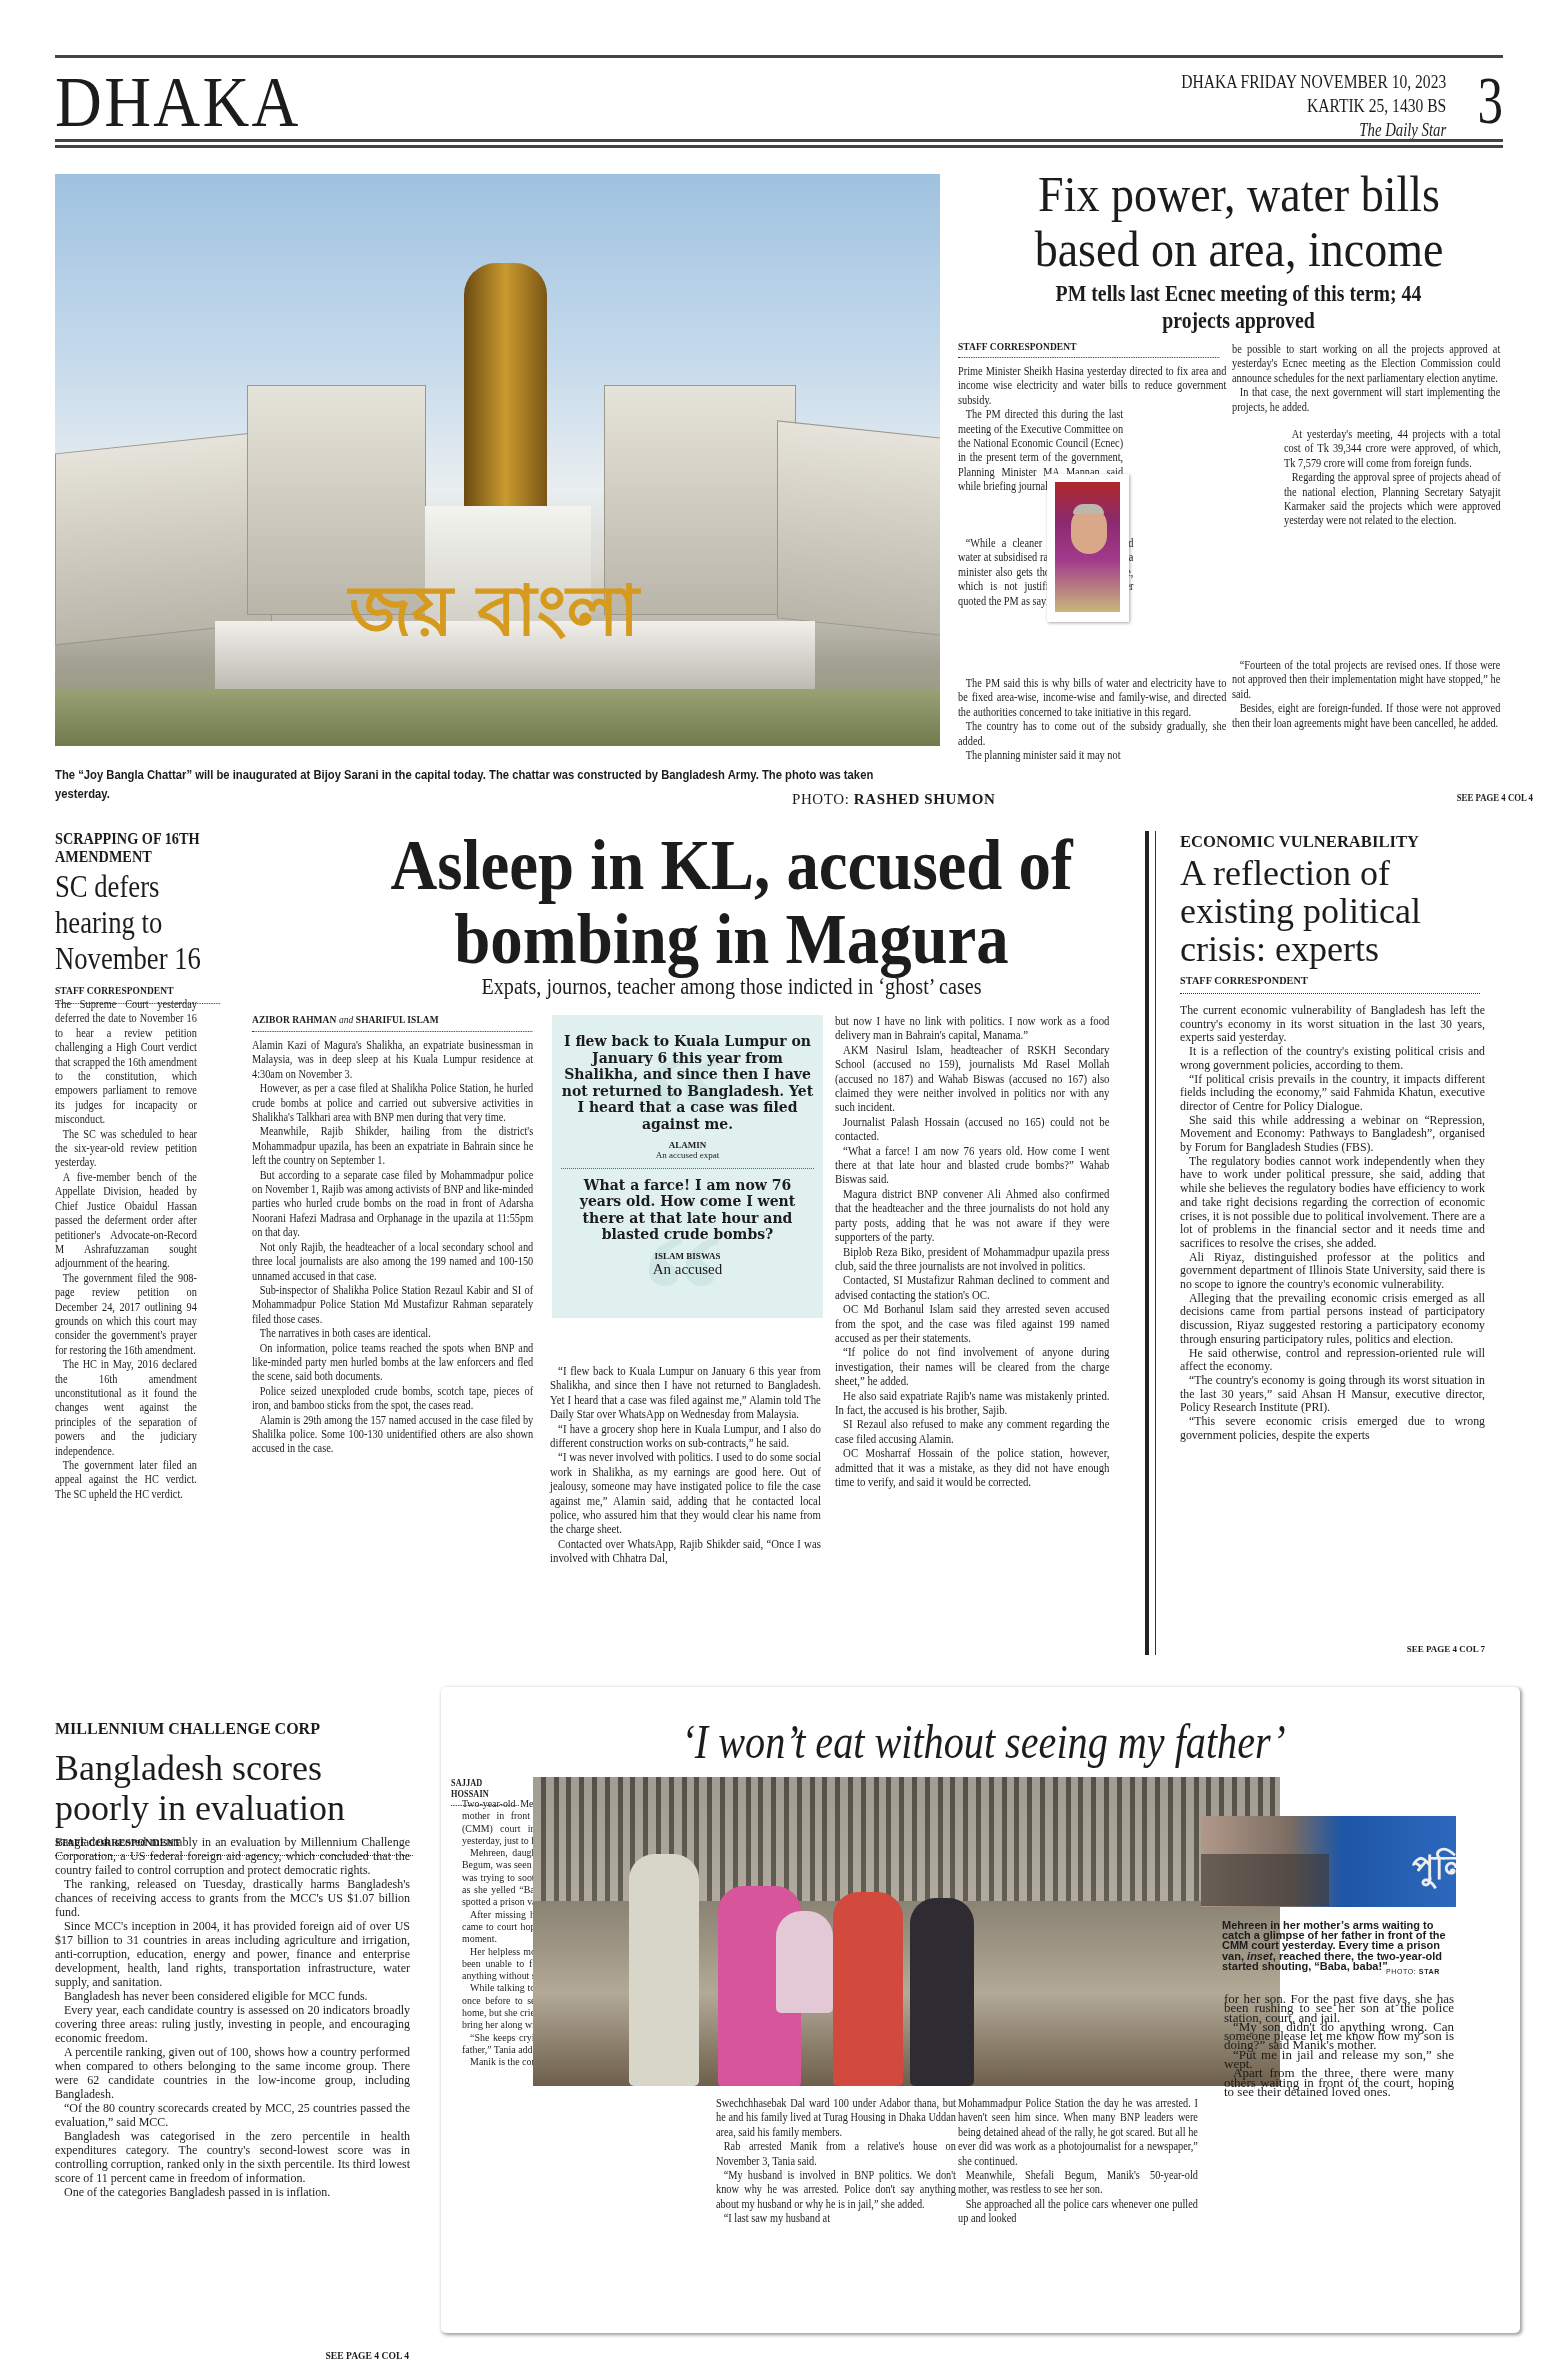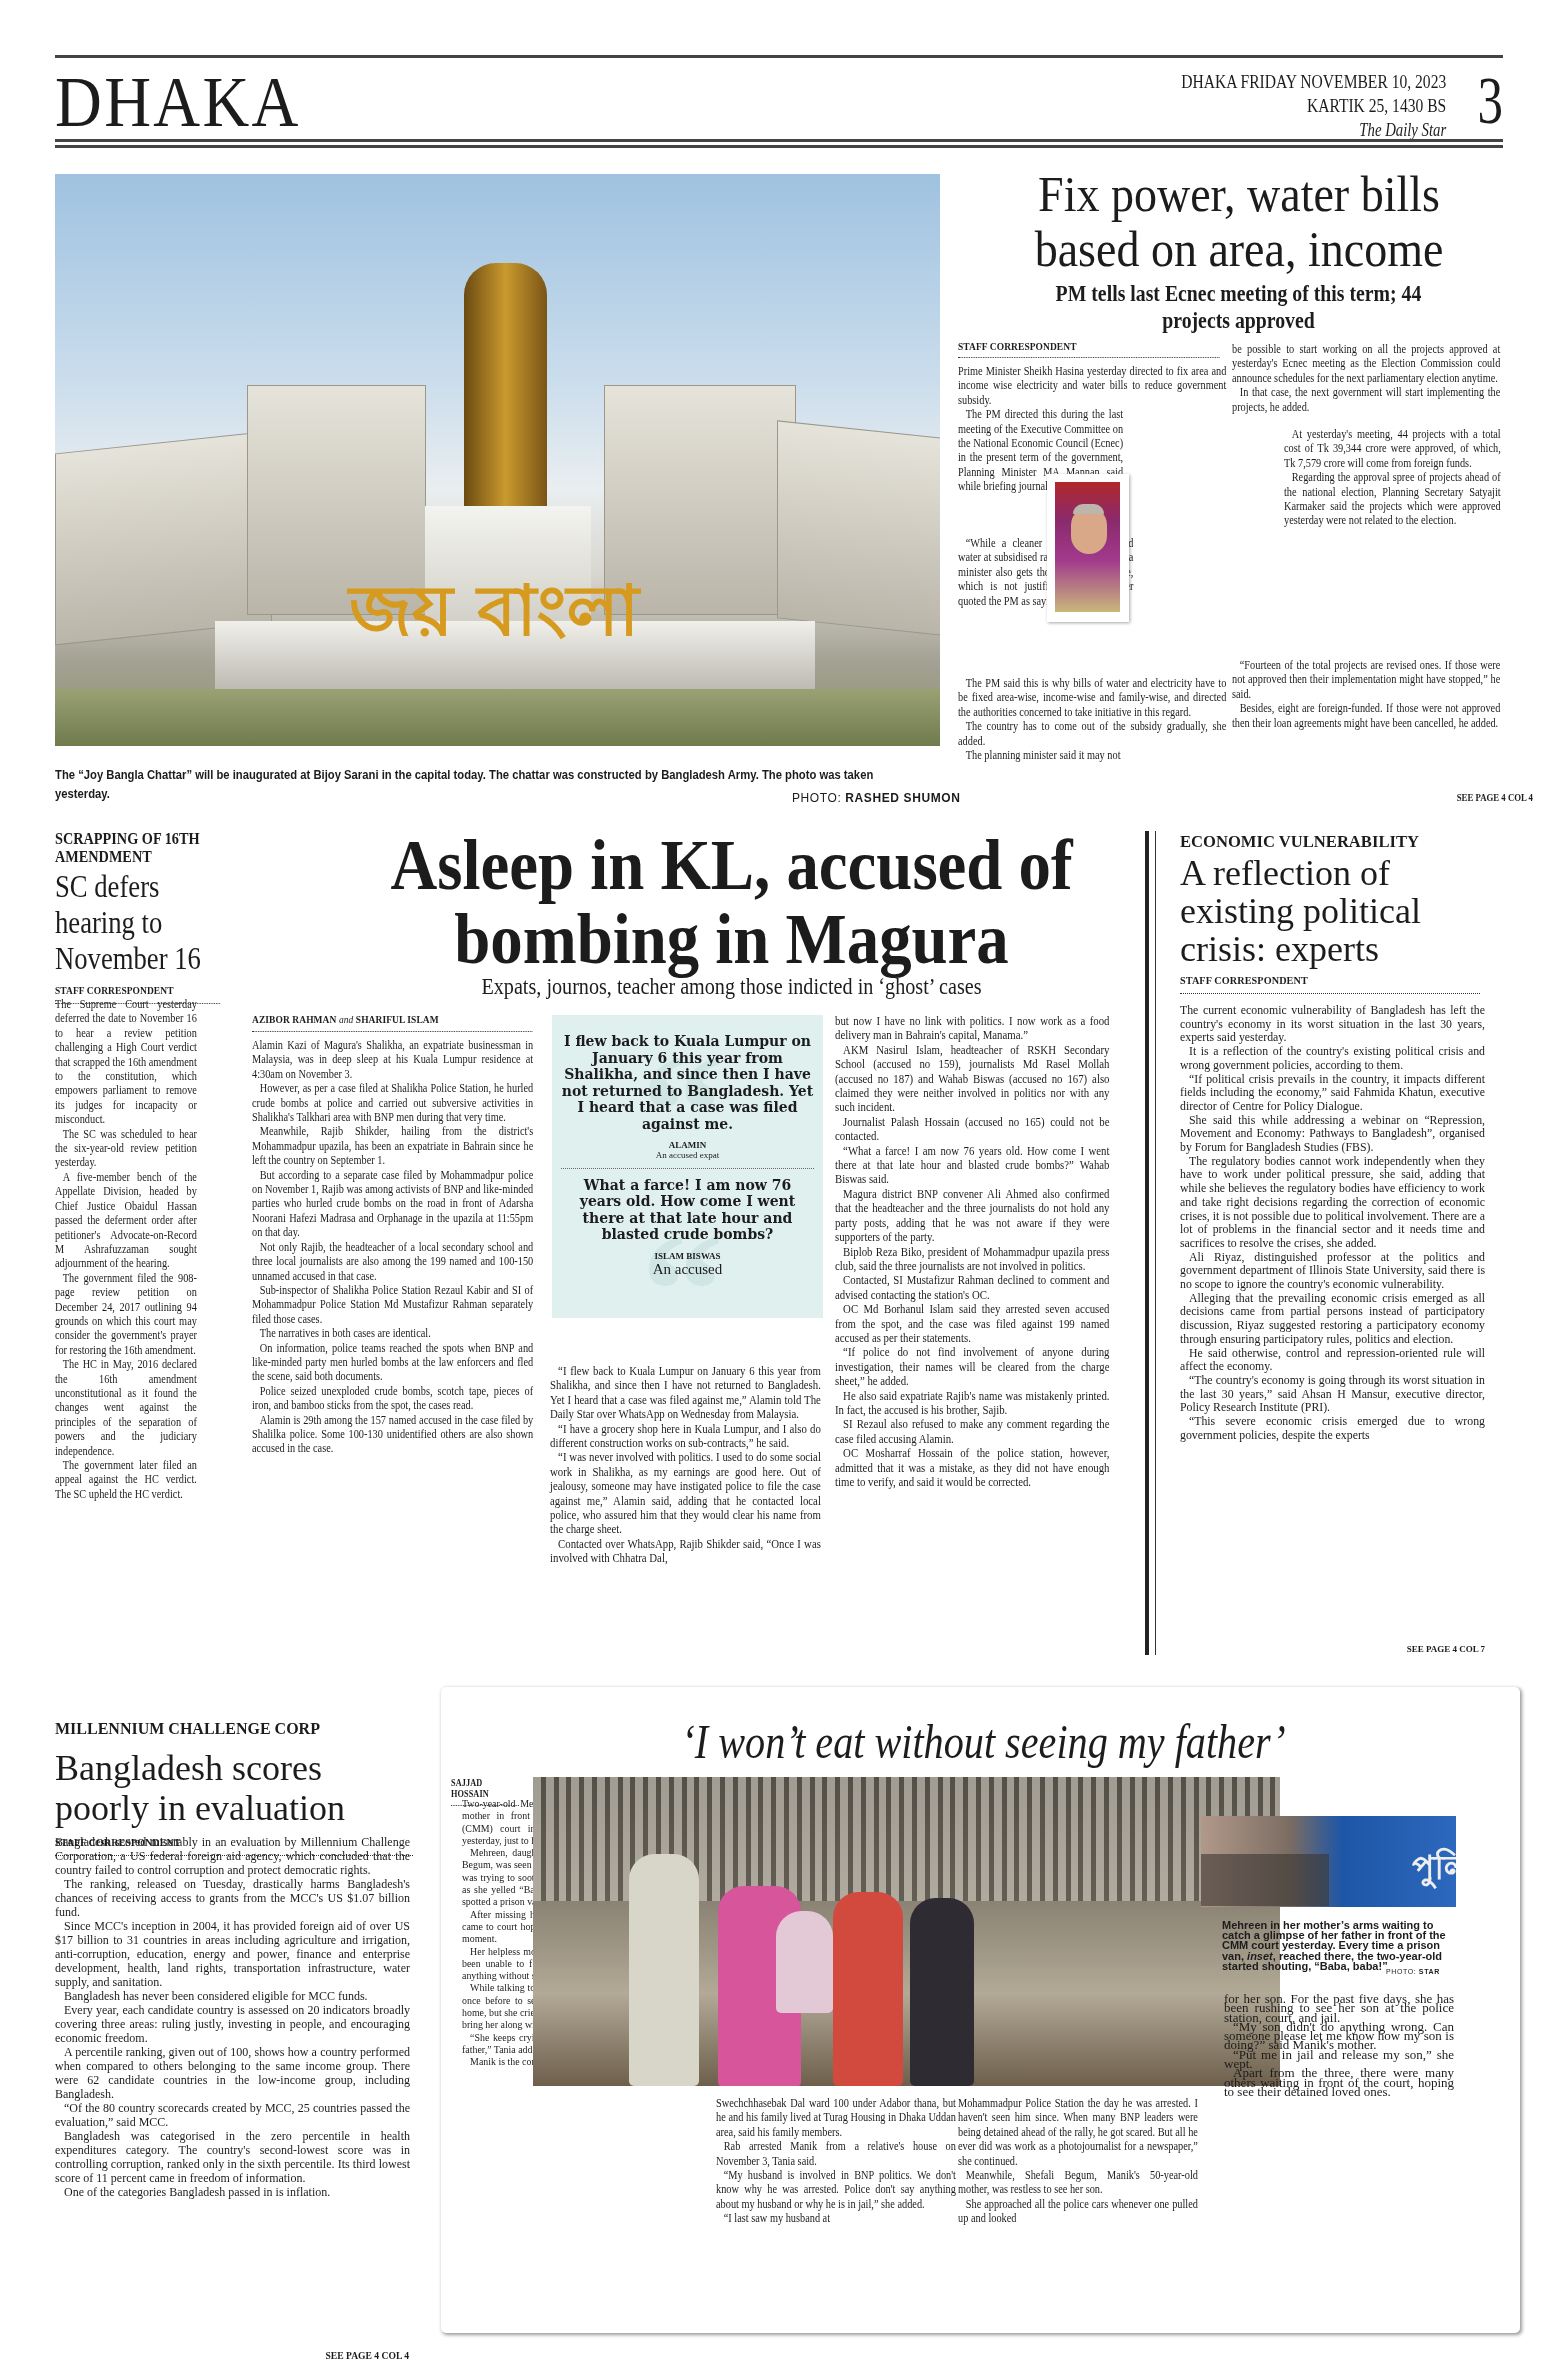--- a/index.html
+++ b/index.html
@@ -21,21 +21,21 @@
   .hero-photo { left: 55px; top: 174px; width: 885px; height: 572px; overflow: hidden;
     background: linear-gradient(180deg, #9fc2e0 0%, #c9dcec 35%, #e9eef0 55%, #d8d6cf 70%, #a4a294 85%, #8a8f6e 100%); }
   .hero-photo .wall { position: absolute; background: linear-gradient(180deg,#e6e3da,#b9b5a9); border: 1.9px solid #9b978b; }
   .hero-photo .statue-base { position:absolute; left: 370px; top: 332px; width: 166px; height: 128px; background: linear-gradient(180deg,#f3f3ef,#cfcdc4); }
   .hero-photo .statue { position:absolute; left: 409px; top: 89px; width: 83px; height: 249px; background: linear-gradient(90deg,#6b4a12,#c99a2e,#7a5516); border-radius: 32px 32px 6.4px 6.4px; }
   .hero-photo .platform { position:absolute; left: 160px; top: 447px; width: 600px; height: 70px; background: linear-gradient(180deg,#f0efea,#bbb9b0); }
   .hero-photo .joy { position:absolute; left: 294px; top: 383px; font-size: 70px; font-weight: bold; color: #d59a1e; font-family: "DejaVu Sans", sans-serif; }
   .hero-photo .grass { position:absolute; left:0; bottom:0; width:100%; height: 57px; background: linear-gradient(180deg,#9aa274,#6f7a4d); }
 
   .hero-caption { left: 55px; top: 765px; width: 843px; font-family: "Liberation Sans", sans-serif; font-weight: bold; font-size: 12.8px; line-height: 19px; transform: scaleX(0.88); transform-origin: left top; width: 958px; }
-  .hero-credit { left: 792px; top: 791px; font-family: Liberation Sans, sans-serif; font-size: 12px; letter-spacing: 0.6px; }
+  .hero-credit { left: 792px; top: 791px; font-family: Liberation Serif, serif; font-size: 15px; letter-spacing: 0.6px; }
   .hero-credit b { font-weight: bold; }
 
   
   .lead-headline { left: 958px; top: 167px; width: 562px; text-align: center; font-size: 50px; line-height: 55px; transform: scaleX(0.92); transform-origin: center top; }
   .lead-sub { left: 996px; top: 280px; width: 485px; text-align: center; font-size: 23px; line-height: 27px; font-weight: bold; transform: scaleX(0.86); transform-origin: center top; }
 
   .byline { font-size: 11px; font-weight: bold; letter-spacing: 0.1px; text-transform: uppercase; font-family: "Liberation Serif", serif; }
   .dotted { border-bottom: 1.9px dotted #333; }
 
   .body-text { font-size: 12px; line-height: 14.4px; text-align: justify; hyphens: auto; }

